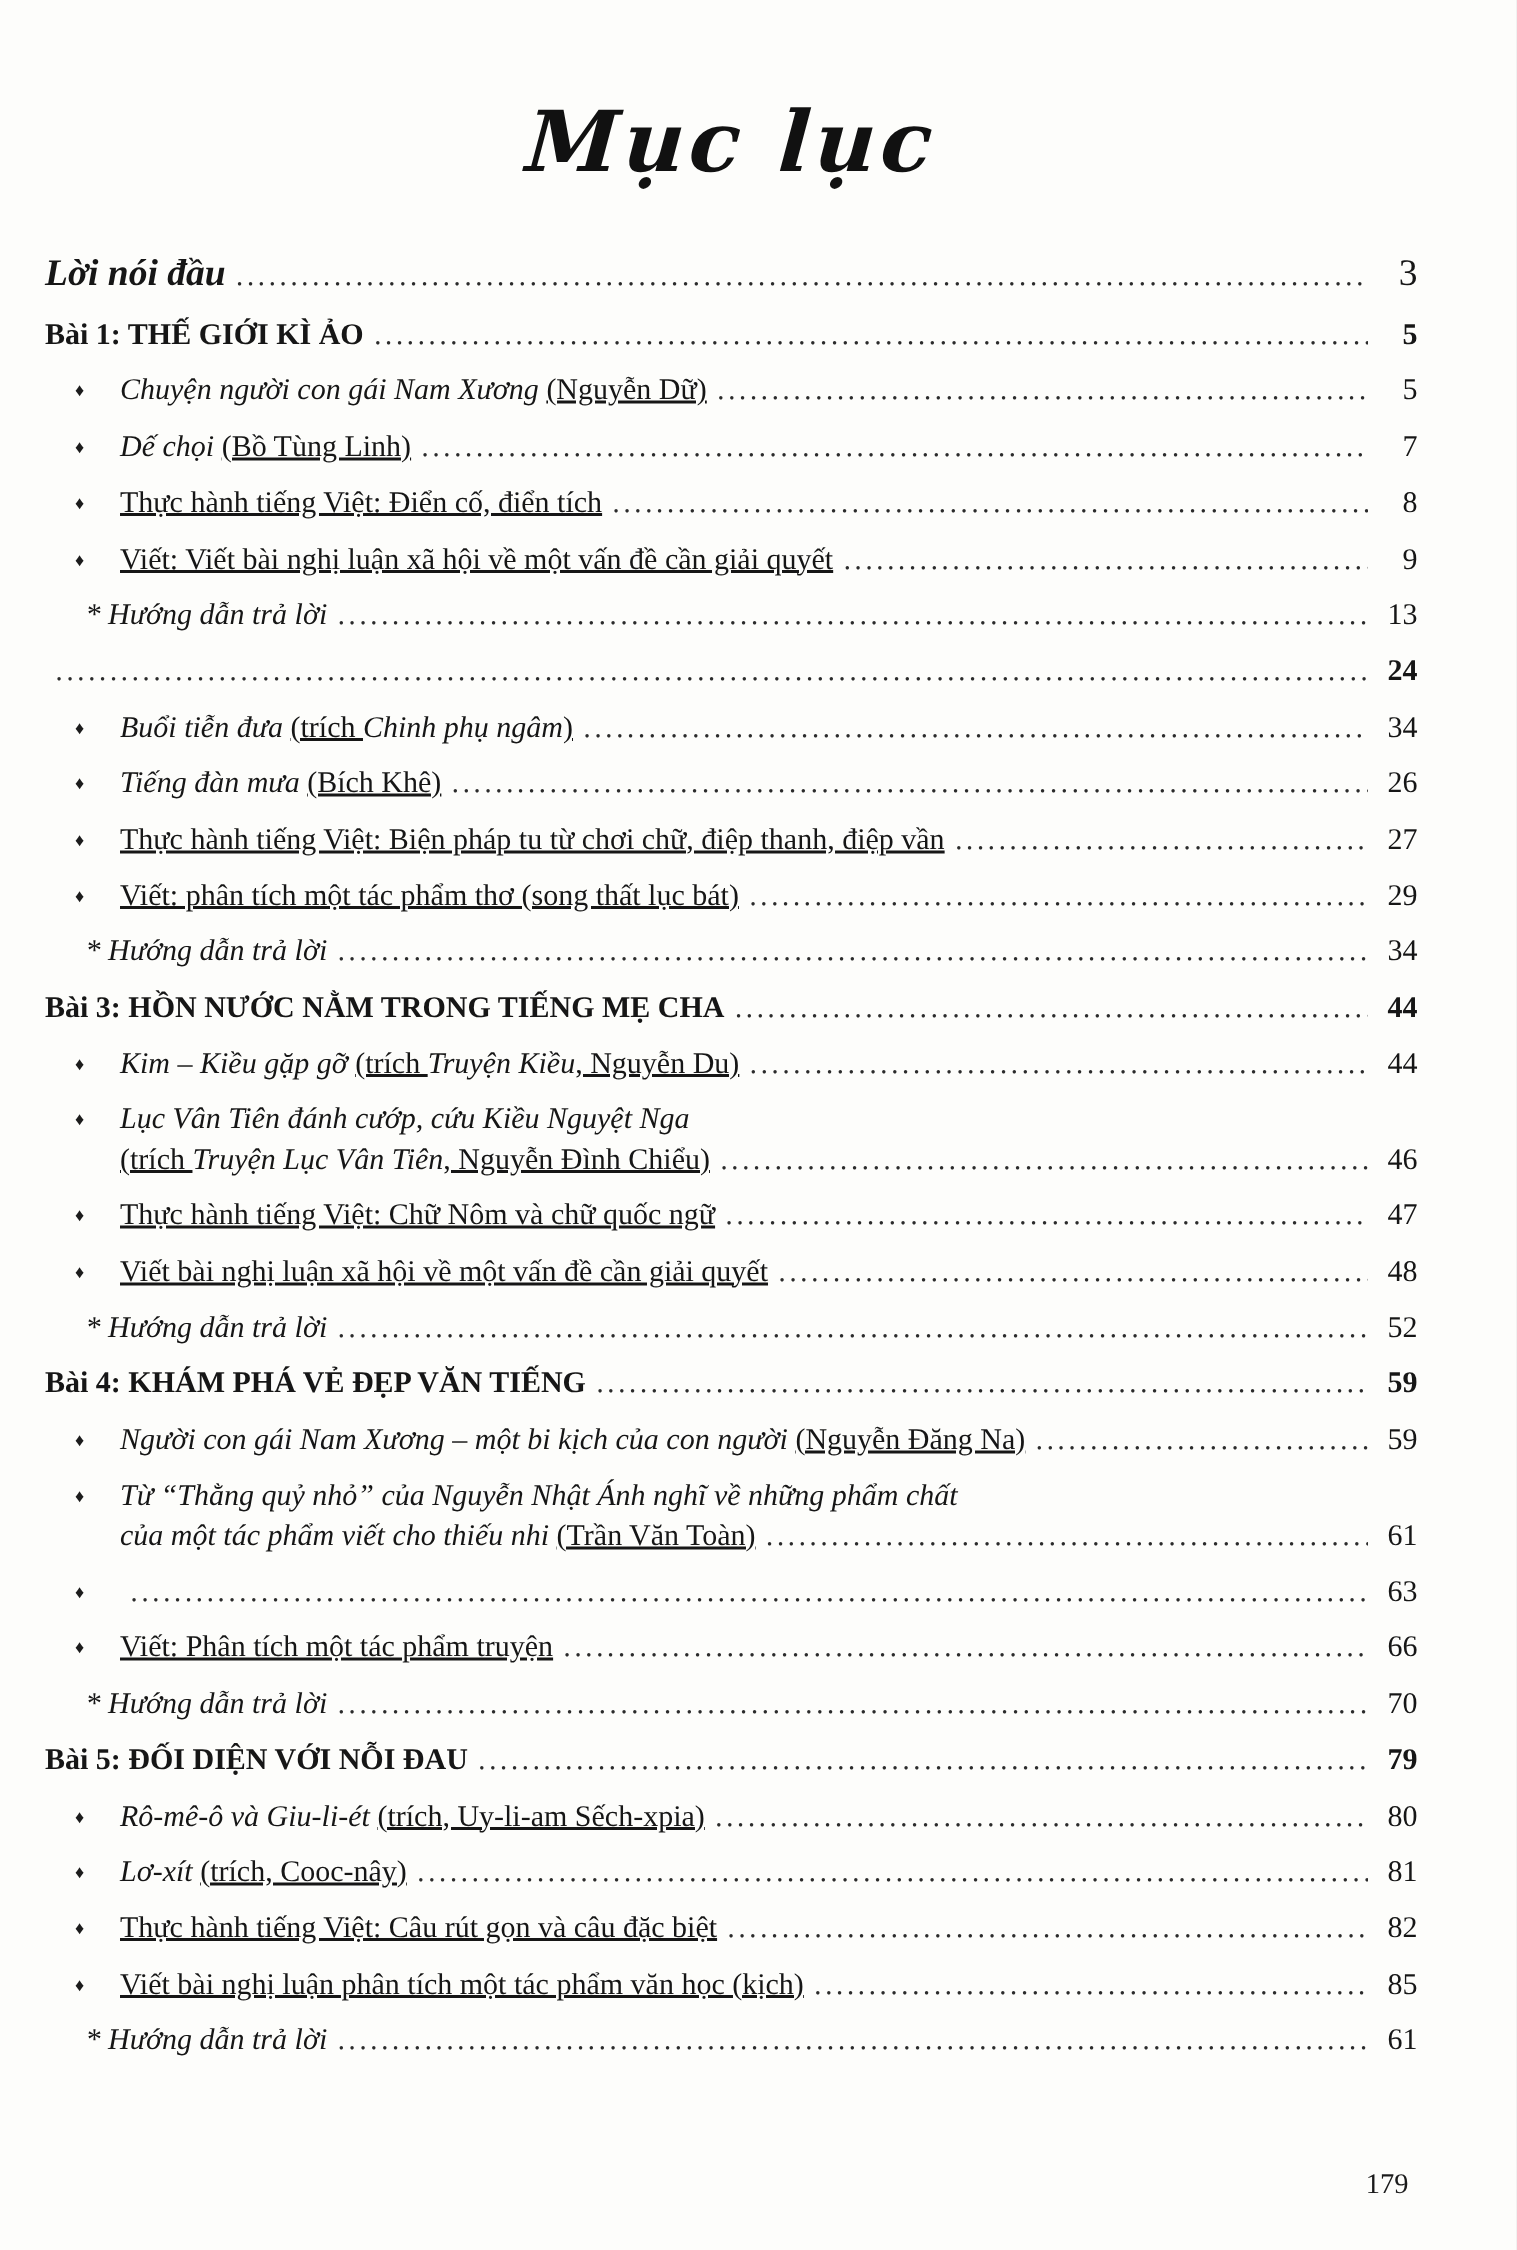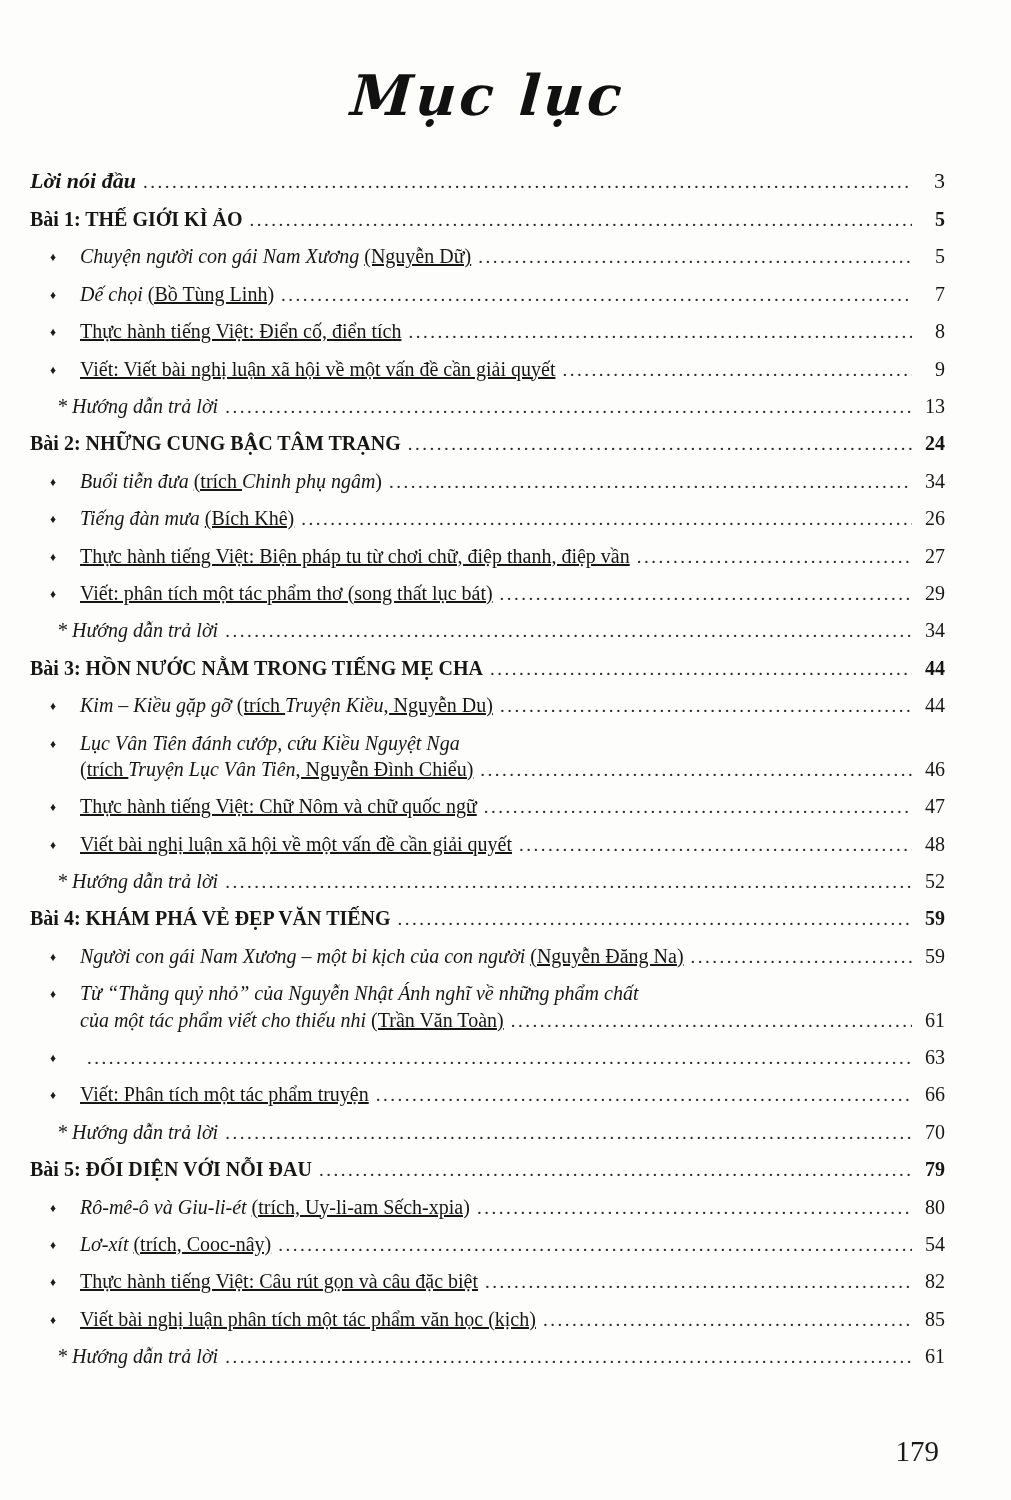--- a/index.html
+++ b/index.html
@@ -42,21 +42,21 @@
     font-size: 20px;
     line-height: 1.32;
   }
   .toc-line .text { flex-shrink: 0; max-width: 860px; }
   .seg-n  { font-style: normal; font-weight: normal; text-decoration: underline; }
   .seg-i  { font-style: italic; font-weight: normal; }
   .seg-b  { font-style: normal; font-weight: bold; }
   .seg-bi { font-style: italic; font-weight: bold; }
 
   .type-chapter .toc-line { font-size: 20px; }
-  .type-front  .toc-line  { font-size: 22px; justify-content: flex-end; }
+  .type-front  .toc-line  { font-size: 25px; justify-content: flex-end; }
 
   .type-item .toc-line.first { padding-left: 20px; }
   .type-item .toc-line.cont  { padding-left: 50px; }
   .type-item .marker {
     display: inline-block;
     width: 30px;
     flex-shrink: 0;
     font-size: 12px;
     transform: translateY(-2px);
     color: #1c1c1c;
@@ -90,21 +90,21 @@
     min-width: 28px;
     text-align: right;
     font-style: normal;
   }
   .type-chapter .pagenum { font-weight: bold; }
 
   .folio {
     position: absolute;
     right: 72px;
     bottom: 32px;
-    font-size: 29px;
+    font-size: 19px;
     color: #1a1a1a;
   }
 </style>
 </head>
 <body>
 
 <div class="page">
   <div class="title-wrap">
     <span class="doc-title">Mục lục</span>
   </div>
@@ -159,21 +159,20 @@
       <div class="toc-entry type-answer">
         <div class="toc-line first">
           <span class="marker">*</span>
           <span class="text"><span class="seg-i">Hướng dẫn trả lời</span></span>
           <span class="leader"></span>
           <span class="pagenum">13</span>
         </div>
       </div>
       <div class="toc-entry type-chapter">
         <div class="toc-line first">
-          <span class="text"><span class="seg-b">Bài 2: NHỮNG CUNG BẬC TÂM TRẠNG</span></span>
           <span class="leader"></span>
           <span class="pagenum">24</span>
         </div>
       </div>
       <div class="toc-entry type-item">
         <div class="toc-line first">
           <span class="marker">♦</span>
           <span class="text"><span class="seg-i">Buổi tiễn đưa </span><span class="seg-n">(trích </span><span class="seg-i">Chinh phụ ngâm</span><span class="seg-n">)</span></span>
           <span class="leader"></span>
           <span class="pagenum">34</span>
@@ -323,21 +322,21 @@
           <span class="text"><span class="seg-i">Rô-mê-ô và Giu-li-ét </span><span class="seg-n">(trích, Uy-li-am Sếch-xpia)</span></span>
           <span class="leader"></span>
           <span class="pagenum">80</span>
         </div>
       </div>
       <div class="toc-entry type-item">
         <div class="toc-line first">
           <span class="marker">♦</span>
           <span class="text"><span class="seg-i">Lơ-xít </span><span class="seg-n">(trích, Cooc-nây)</span></span>
           <span class="leader"></span>
-          <span class="pagenum">54</span>
+          <span class="pagenum">81</span>
         </div>
       </div>
       <div class="toc-entry type-item">
         <div class="toc-line first">
           <span class="marker">♦</span>
           <span class="text"><span class="seg-n">Thực hành tiếng Việt: Câu rút gọn và câu đặc biệt</span></span>
           <span class="leader"></span>
           <span class="pagenum">82</span>
         </div>
       </div>

